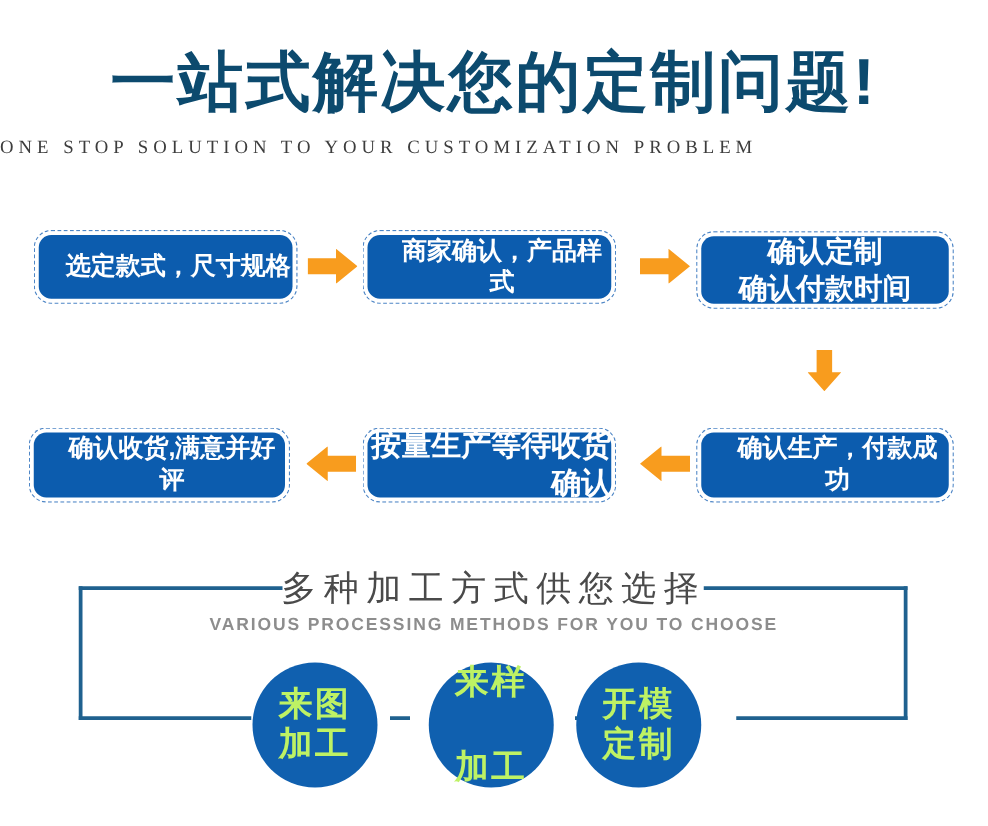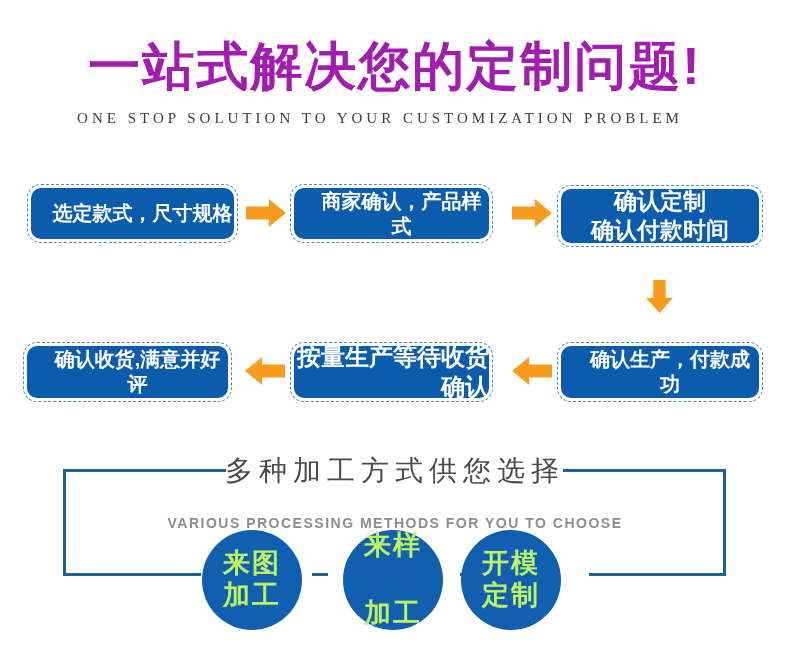--- a/index.html
+++ b/index.html
@@ -6,25 +6,25 @@
   html,body { background:#ffffff; }
   .page {
     position:relative; width:790px; height:661px; margin:0 auto;
     background:#ffffff; overflow:hidden;
     font-family:"Liberation Sans","DejaVu Sans",sans-serif;
   }
   
   .title {
     position:absolute; top:38px; left:0; width:790px;
     text-align:center; font-size:52px; font-weight:bold;
-    letter-spacing:2px; color:#a21caf; line-height:1.1;
+    letter-spacing:2px; color:#0c4a6e; line-height:1.1;
   }
   .subtitle {
     position:absolute; top:110px; left:0; width:760px;
-    text-align:center; font-family:"Liberation Serif","DejaVu Serif",serif;
+    text-align:left; font-family:"Liberation Serif","DejaVu Serif",serif;
     font-size:15px; letter-spacing:4px; color:#3d3d3d;
   }
   
   .step {
     position:absolute; border:1px dashed #4e86c6; border-radius:14px;
     padding:3px; background:#ffffff;
   }
   .step-inner {
     width:100%; height:100%; background:#0c5cae; border-radius:10px;
     display:flex; flex-direction:column; align-items:center; justify-content:center;
@@ -48,21 +48,21 @@
     clip-path:polygon(27% 0, 73% 0, 73% 54%, 100% 54%, 50% 100%, 0 54%, 27% 54%);
   }
   
   .frame-line { position:absolute; background:#1f618f; }
   .proc-heading {
     position:absolute; top:452px; left:0; width:790px; text-align:center;
     font-size:28px; letter-spacing:6px; color:#4a4a4a; font-weight:normal;
   }
   .proc-subheading {
     position:absolute; top:491px; left:0; width:790px; text-align:center;
-    font-size:14px; font-weight:bold; letter-spacing:1.5px; color:#8d8d8d;margin-top:24px;
+    font-size:14px; font-weight:bold; letter-spacing:1.5px; color:#8d8d8d;
   }
   .proc-circle {
     position:absolute; top:530px; width:100px; height:100px; border-radius:50%;
     background:#1060af; display:flex; flex-direction:column;
     align-items:center; justify-content:center;
     color:#bef264; font-weight:bold; font-size:27px; line-height:1.18;
     letter-spacing:2px; text-align:center;
   }
 </style>
 </head>

